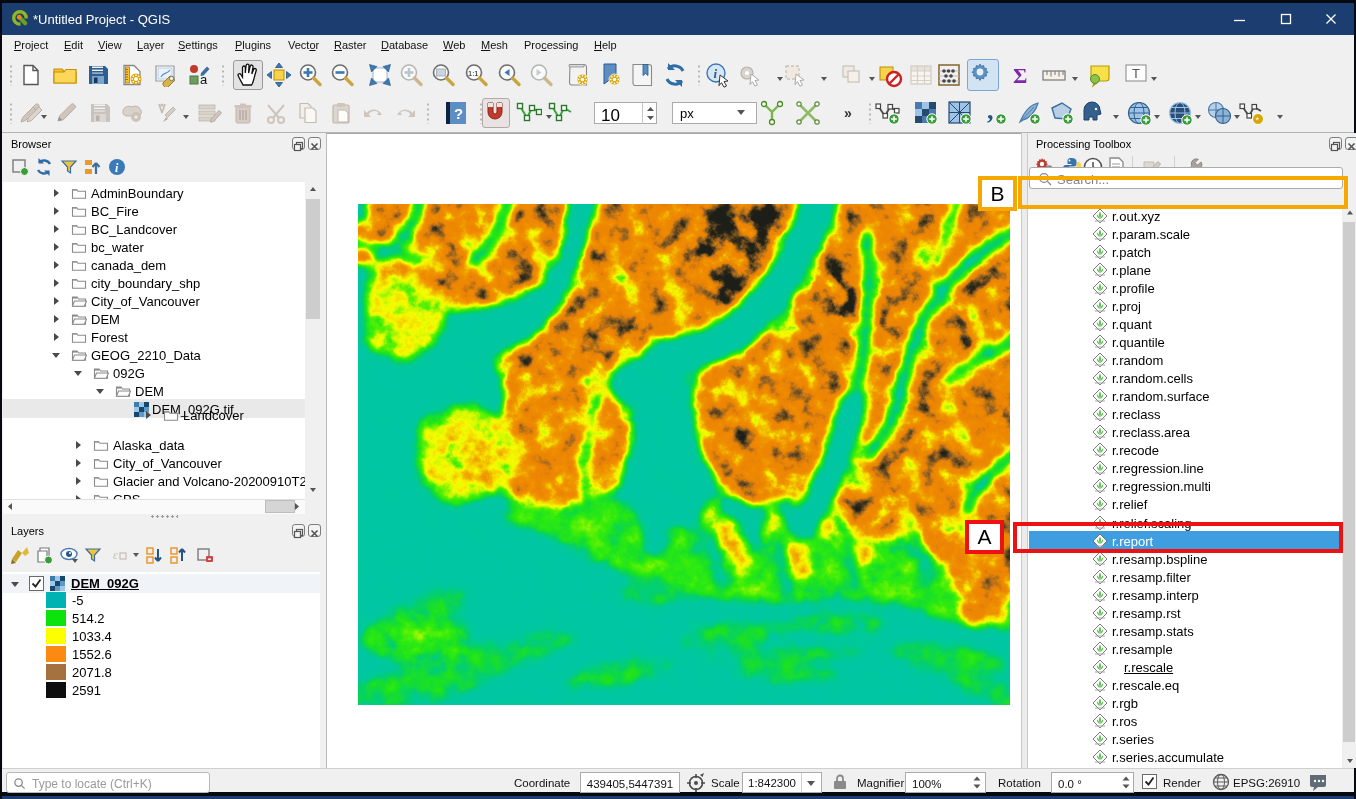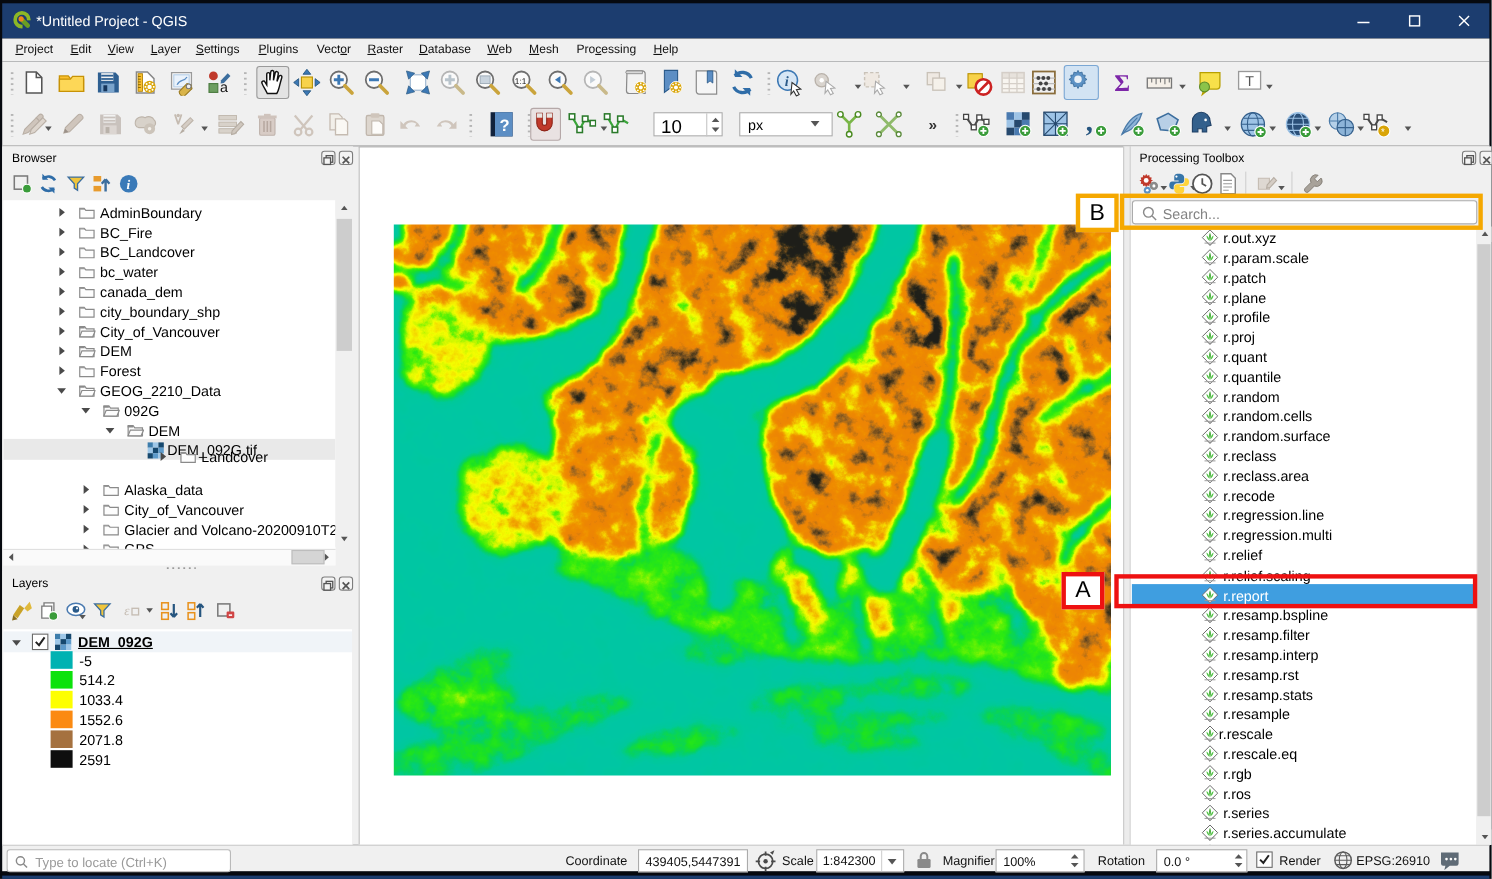--- a/index.html
+++ b/index.html
@@ -1037,21 +1037,21 @@
         <div class="abs" style="left: 113px; top: 3px; width: 22px; height: 22px;"><svg width="22" height="22" viewBox="0 0 22 22">
             <path d="M3 6 h10 v10 H3z" fill="#ded8d2" stroke="#c5bcb2" stroke-width="1"></path>
             <path d="M11 12 L17 5.5 19.5 8 13.5 14.5 10.5 15.2z" fill="#d5cdc5" stroke="#b5aca2" stroke-width="1"></path>
           </svg></div>
         <div class="dd" style="left: 134px; top: 16px;"></div>
         <div class="abs" style="left: 146px; top: 3px; width: 1px; height: 20px; background: rgb(208, 208, 208);"></div>
         <div class="abs" style="left: 154px; top: 3px; width: 22px; height: 22px;"><svg width="22" height="22" viewBox="0 0 22 22">
             <path d="M19.5 6.5 a5 5 0 0 1 -6.6 6.6 L7.5 18.5 a2.3 2.3 0 0 1 -3.2 -3.2 L9.7 9.9 a5 5 0 0 1 6.6 -6.6 L13 6.6 l2.6 2.6 3.3-3.3z" fill="#a8a29a" stroke="#7f7a72" stroke-width="0.8"></path>
           </svg></div>
       </div>
-    <div class="inbox" style="left:1px;top:49px;width:314px;height:22px;border-radius:3px">
+    <div class="inbox" style="left:1px;top:34px;width:314px;height:22px;border-radius:3px">
       <svg class="abs" style="left:8px;top:4px" width="14" height="14" viewBox="0 0 14 14">
           <circle cx="6" cy="6" r="4.4" fill="none" stroke="#8a8a8a" stroke-width="1.3"></circle>
           <line x1="9.4" y1="9.4" x2="13" y2="13" stroke="#8a8a8a" stroke-width="1.3"></line>
         </svg>
       <span class="abs" style="left:27px;top:4px;font-size:13px;color:#838383">Search...</span>
     </div>
     <div id="plist" class="abs" style="left:0px;top:73px;width:314px;height:562px;background:#fff;overflow:hidden">
         <div class="trow" style="left: 0px; top: 0.5px; width: 318px;">
           <div class="abs" style="left: 64px; top: 1px;"><svg width="16" height="16" viewBox="0 0 16 16">
               <path d="M8 1 L15 8 L8 15 L1 8 Z" fill="#fff" stroke="#6a6a6a" stroke-width="0.9"></path>
@@ -1330,21 +1330,21 @@
         </div>
         <div class="trow" style="left: 0px; top: 452px; width: 318px;">
           <div class="abs" style="left: 64px; top: 1px;"><svg width="16" height="16" viewBox="0 0 16 16">
               <path d="M8 1 L15 8 L8 15 L1 8 Z" fill="#fff" stroke="#6a6a6a" stroke-width="0.9"></path>
               <path d="M4.5 11.5 L8 15 L11.5 11.5" fill="none" stroke="#8a8a8a" stroke-width="0.9"></path>
               <path d="M3 13 h10" stroke="#9a9a9a" stroke-width="0.9"></path>
               <path d="M8 3.5 C9 5.5 9.2 7.5 8 11.5 C6.8 7.5 7 5.5 8 3.5 Z" fill="#3aa42c"></path>
               <path d="M4.8 6.2 C6.2 7 7 8.2 7.6 11 C5.6 9.8 4.9 8.2 4.8 6.2 Z" fill="#52c546"></path>
               <path d="M11.2 6.2 C9.8 7 9 8.2 8.4 11 C10.4 9.8 11.1 8.2 11.2 6.2 Z" fill="#52c546"></path>
             </svg></div>
-          <div class="abs" style="left: 80px; top: 2px;">r.rescale</div>
+          <div class="abs" style="left: 96px; top: 2px; text-decoration: underline;">r.rescale</div>
         </div>
         <div class="trow" style="left: 0px; top: 470.06px; width: 318px;">
           <div class="abs" style="left: 64px; top: 1px;"><svg width="16" height="16" viewBox="0 0 16 16">
               <path d="M8 1 L15 8 L8 15 L1 8 Z" fill="#fff" stroke="#6a6a6a" stroke-width="0.9"></path>
               <path d="M4.5 11.5 L8 15 L11.5 11.5" fill="none" stroke="#8a8a8a" stroke-width="0.9"></path>
               <path d="M3 13 h10" stroke="#9a9a9a" stroke-width="0.9"></path>
               <path d="M8 3.5 C9 5.5 9.2 7.5 8 11.5 C6.8 7.5 7 5.5 8 3.5 Z" fill="#3aa42c"></path>
               <path d="M4.8 6.2 C6.2 7 7 8.2 7.6 11 C5.6 9.8 4.9 8.2 4.8 6.2 Z" fill="#52c546"></path>
               <path d="M11.2 6.2 C9.8 7 9 8.2 8.4 11 C10.4 9.8 11.1 8.2 11.2 6.2 Z" fill="#52c546"></path>
             </svg></div>

